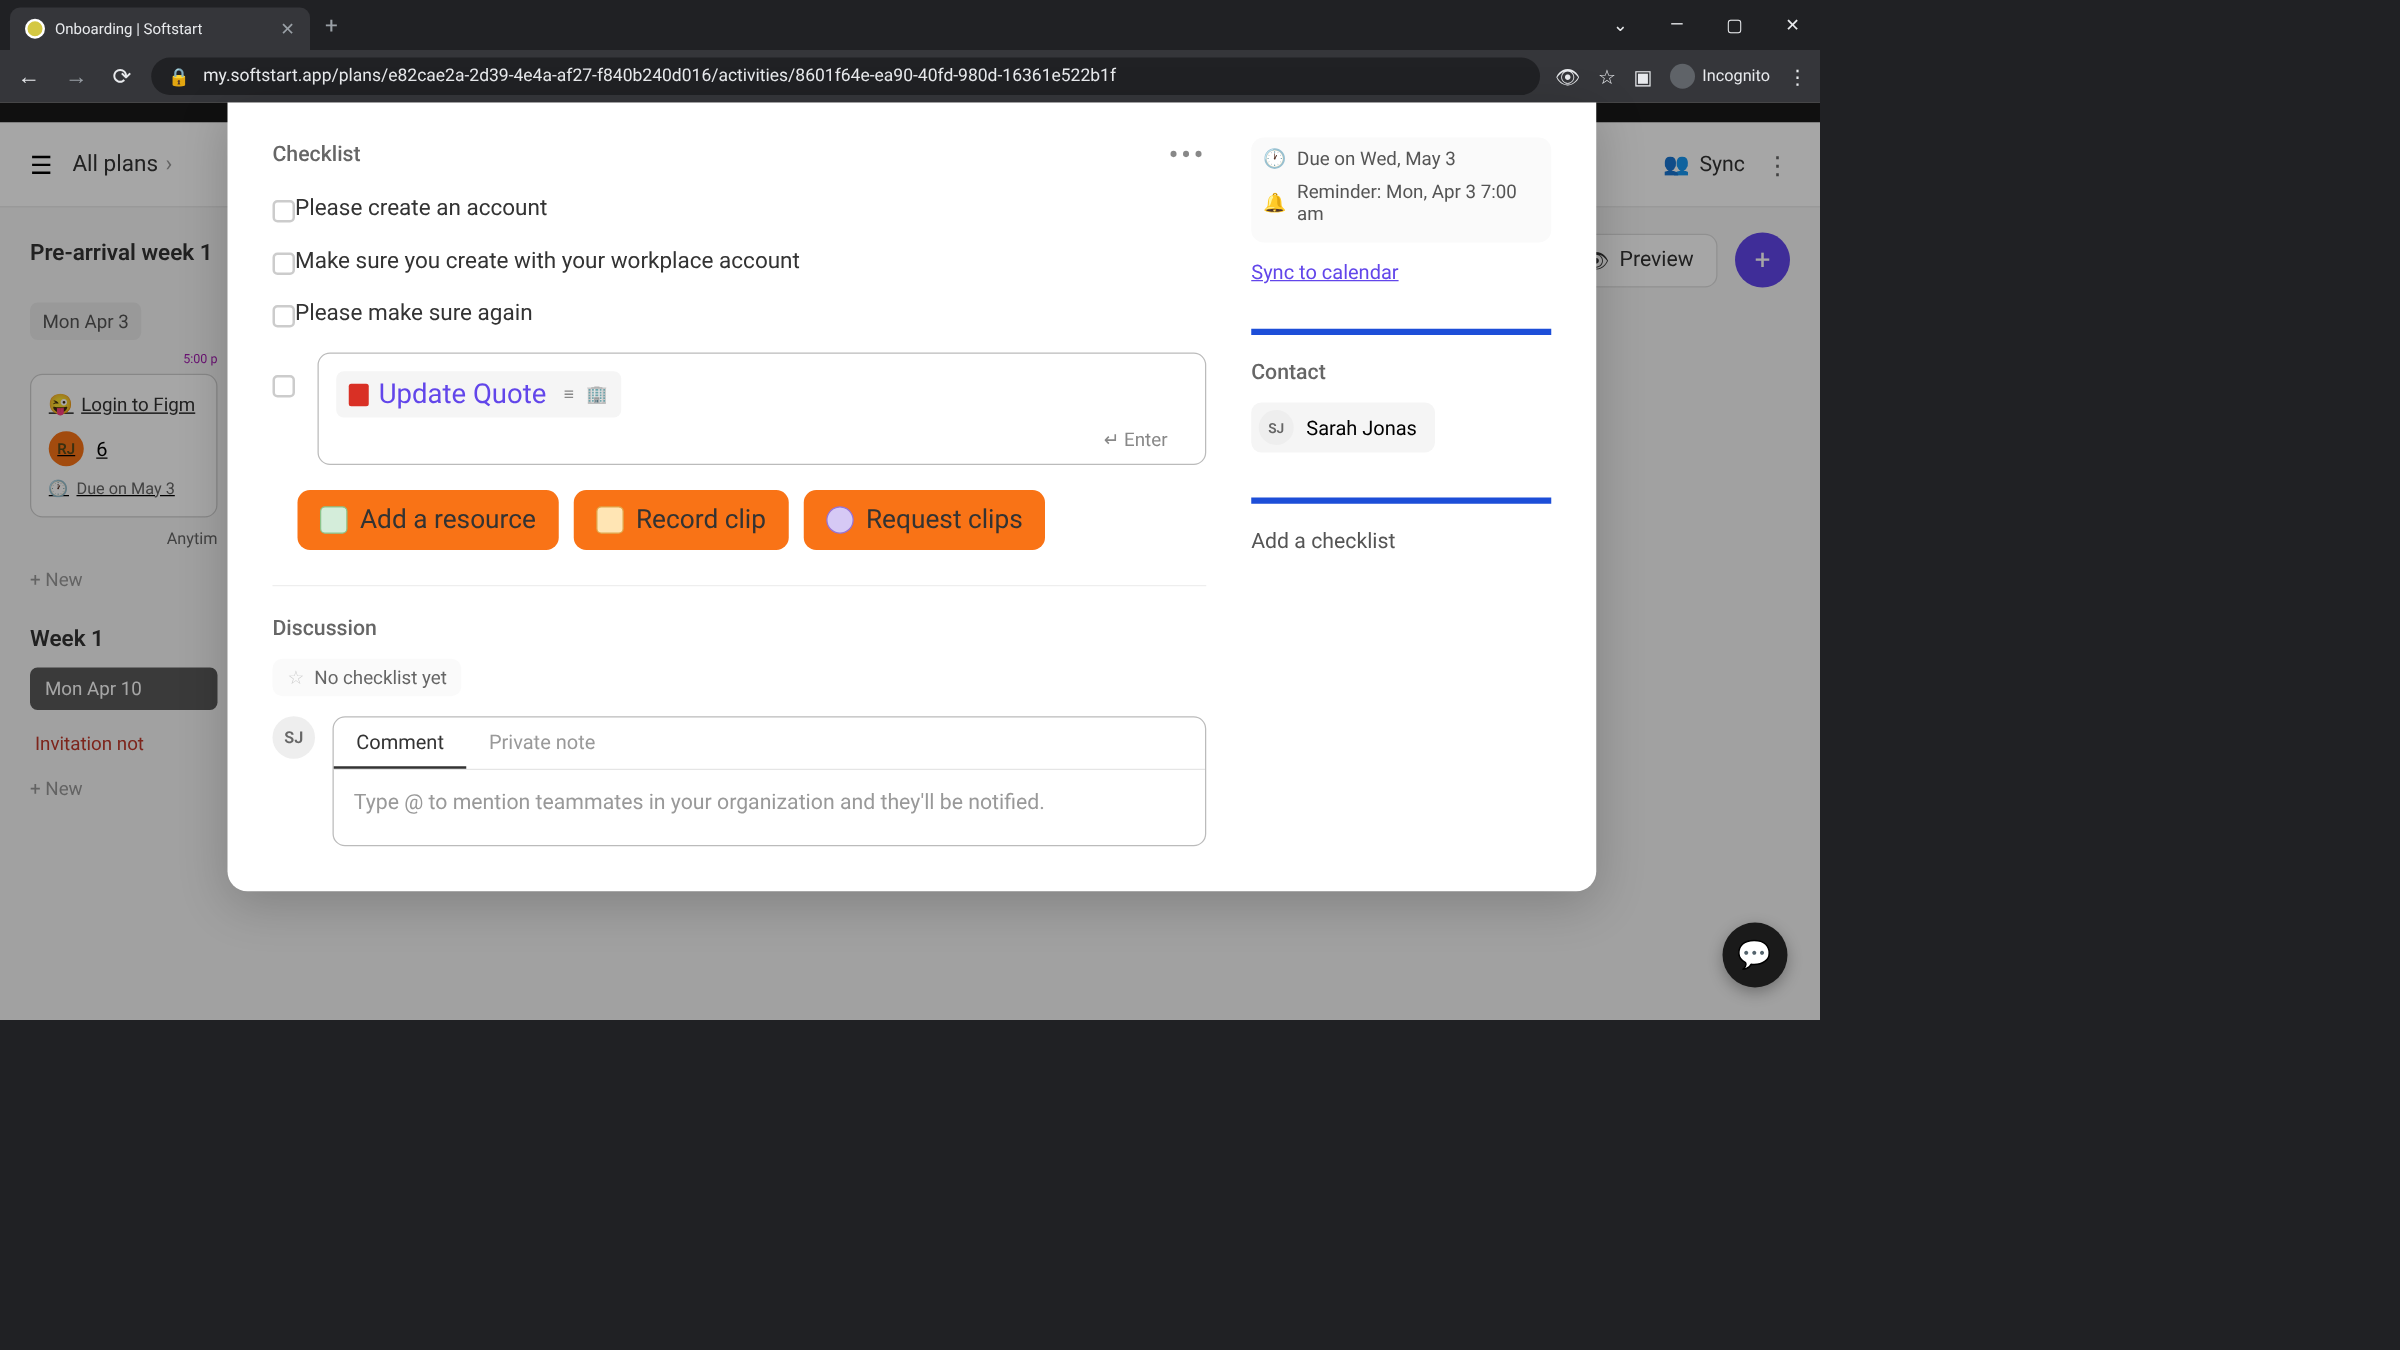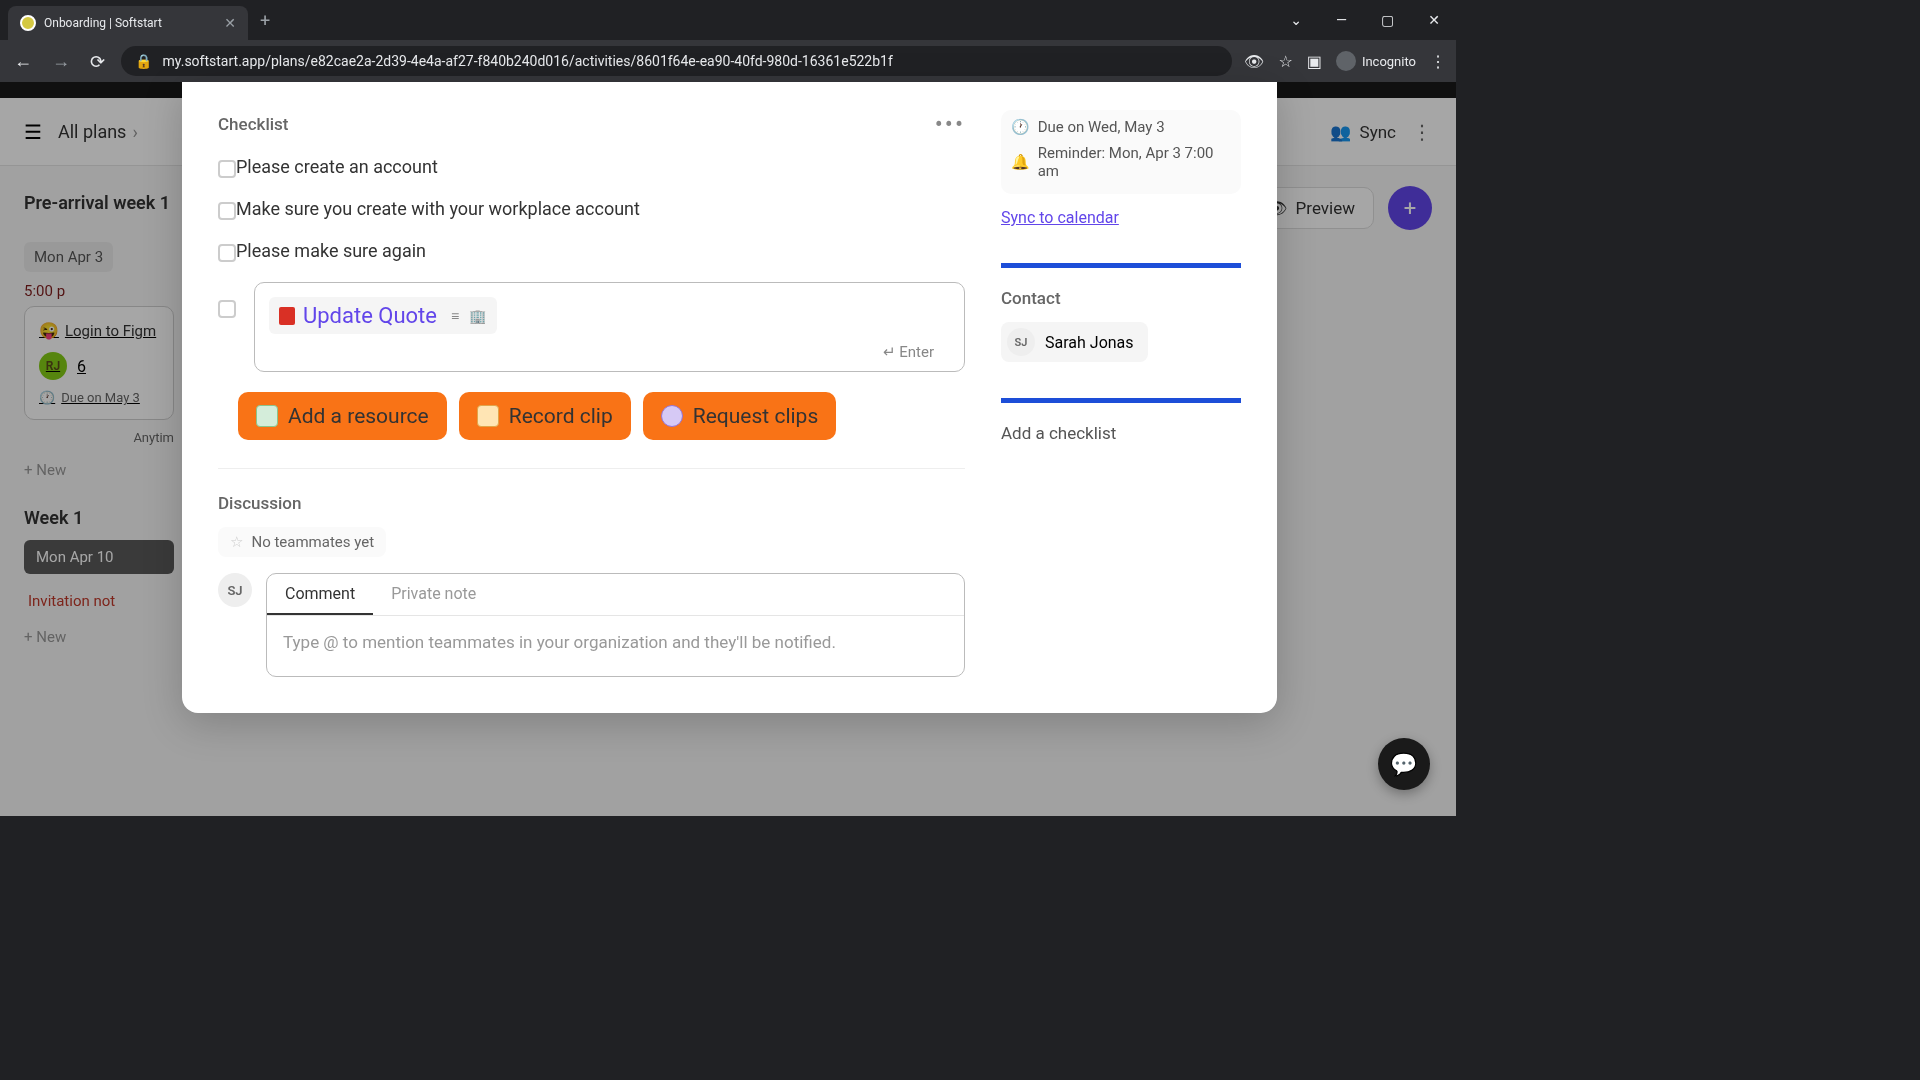--- a/index.html
+++ b/index.html
@@ -30,26 +30,26 @@
 .breadcrumb { font-size: 18px; color: #333; }
 .breadcrumb .sep { margin: 0 6px; color: #999; }
 .header-right { margin-left: auto; display: flex; align-items: center; gap: 16px; }
 .share-btn { display: flex; align-items: center; gap: 8px; font-size: 17px; color: #333; cursor: pointer; }
 .more-dots { font-size: 20px; color: #666; cursor: pointer; }
 
 
 .plan-area { padding: 20px 24px; }
 .section-title { font-size: 18px; font-weight: 600; color: #333; margin-bottom: 12px; }
 .day-header { font-size: 15px; color: #555; margin-bottom: 10px; padding: 6px 10px; background: #ececec; border-radius: 6px; display: inline-block; }
-.time-label { font-size: 15px; color: #7f1d1d; text-align: left; margin-bottom: 6px; }
+.time-label { font-size: 10px; color: #a21caf; text-align: right; margin-bottom: 6px; }
 .task-card { background: #fff; border: 1px solid #d0d0d0; border-radius: 10px; padding: 14px; margin-bottom: 10px; width: 150px; text-decoration: underline; }
 .task-card .emoji { margin-right: 6px; }
 .task-card .title { font-size: 15px; color: #333; }
 .task-meta { display: flex; align-items: center; gap: 10px; margin-top: 12px; }
-.avatar-sm { width: 28px; height: 28px; border-radius: 50%; background: #84cc16; display: flex; align-items: center; justify-content: center; font-size: 12px; font-weight: 600; color: #5a4a1a; text-align: right; }
+.avatar-sm { width: 28px; height: 28px; border-radius: 50%; background: #f97316; display: flex; align-items: center; justify-content: center; font-size: 12px; font-weight: 600; color: #5a4a1a; text-align: right; }
 .task-due { display: flex; align-items: center; gap: 6px; font-size: 13px; color: #666; margin-top: 10px; }
 .anytime-label { font-size: 13px; color: #666; text-align: right; margin: 8px 0; }
 .new-btn { color: #999; font-size: 15px; cursor: pointer; padding: 8px 0; }
 .invitation-row { color: #c0392b; font-size: 15px; padding: 10px 4px; }
 .day-dark { background: #5a5a5a; color: #fff; padding: 8px 12px; border-radius: 6px; width: 150px; font-size: 15px; margin-bottom: 8px; }
 .preview-btn { display: flex; align-items: center; gap: 8px; background: #fff; border: 1px solid #ddd; border-radius: 10px; padding: 10px 18px; font-size: 17px; color: #333; cursor: pointer; }
 .fab { width: 44px; height: 44px; border-radius: 50%; background: #6246ea; color: #fff; font-size: 22px; display: flex; align-items: center; justify-content: center; cursor: pointer; }
 
 
 .overlay { position: absolute; top: 82px; left: 0; right: 0; bottom: 0; background: rgba(0,0,0,0.35); }
@@ -244,21 +244,21 @@
       </div>
       <div class="action-btn">
         <div class="ic person"></div>
         <span>Request clips</span>
       </div>
     </div>
 
     <div class="discussion-label">Discussion</div>
     <div class="reactions">
       <span class="star">☆</span>
-      <span>No teammates yet</span>
+      <span>No checklist yet</span>
     </div>
 
     <div class="comment-area">
       <div class="avatar-md">SJ</div>
       <div class="comment-box">
         <div class="comment-tabs">
           <div class="comment-tab active">Comment</div>
           <div class="comment-tab">Private note</div>
         </div>
         <div class="comment-input">Type @ to mention teammates in your organization and they'll be notified.</div>

